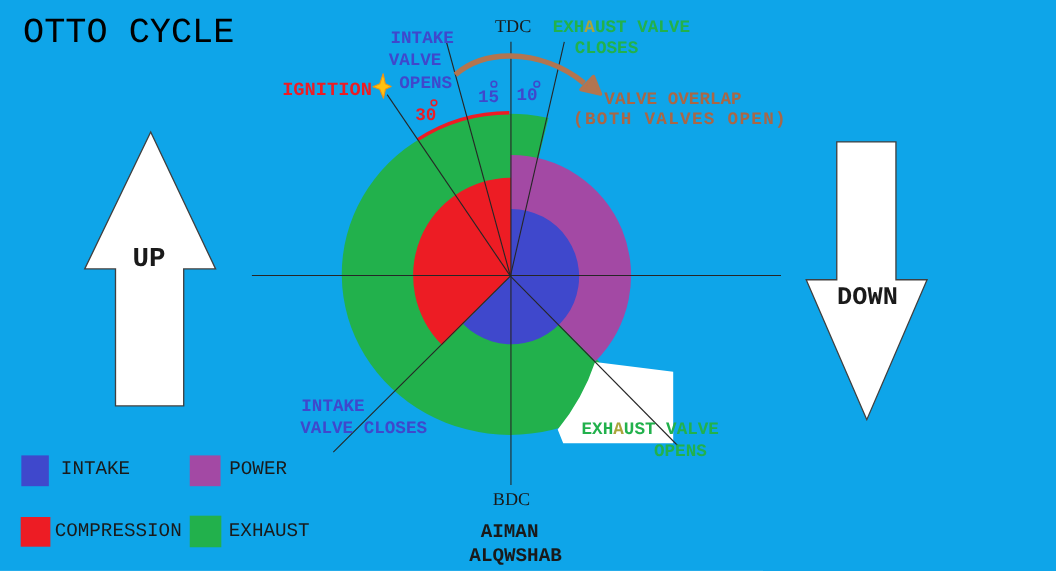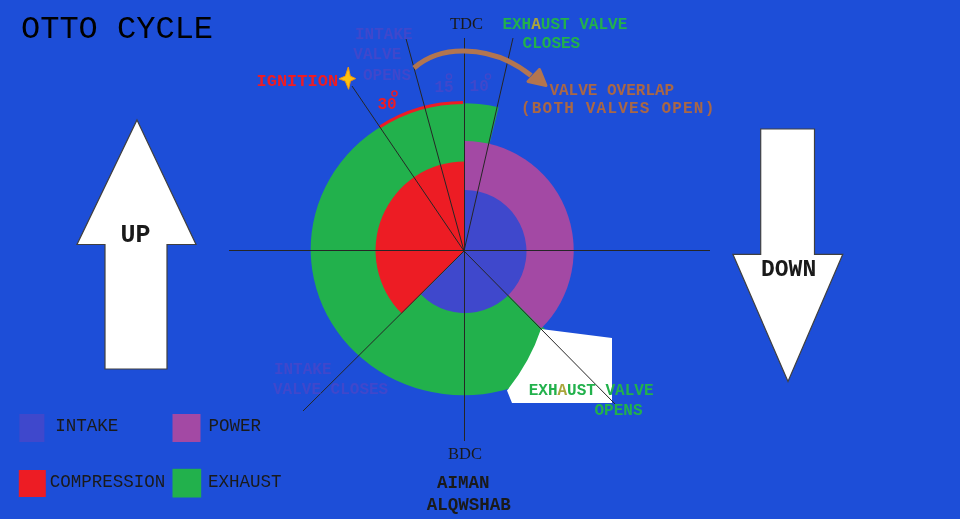--- a/index.html
+++ b/index.html
@@ -1,16 +1,16 @@
 <!DOCTYPE html>
 <html><head>
 <meta charset="utf-8">
 <style>
   html,body{margin:0;padding:0;background:#ffffff;}
-  #page{position:relative;width:960px;height:519px;background:#1d4ed8;overflow:hidden;}
+  #page{position:relative;width:960px;height:519px;background:#0ea5e9;overflow:hidden;}
   svg{position:absolute;top:0;left:0;}
   text{font-family:"Liberation Mono", monospace;}
 </style>
 </head>
 <body>
 <div id="page">
 <svg width="960" height="519" viewBox="0 0 960 519">
 
   <path d="M463,250 L570.6,353.8 A153,146 0 1 1 498.6,107.2 Z" fill="#22B14C"></path>
 

